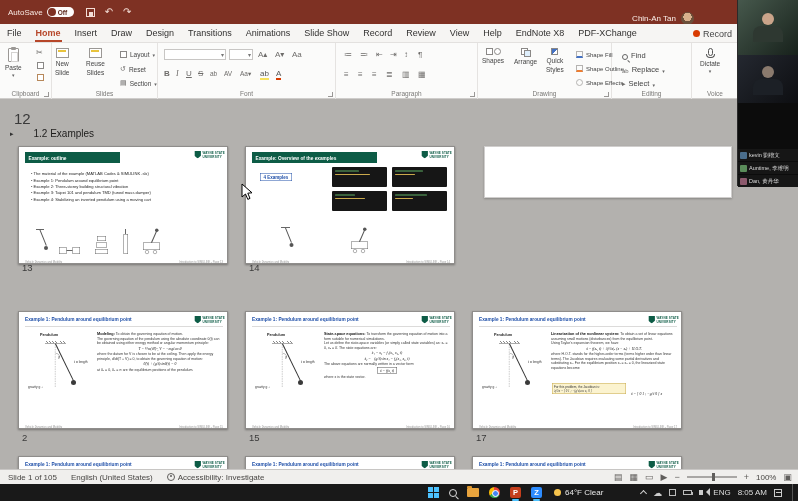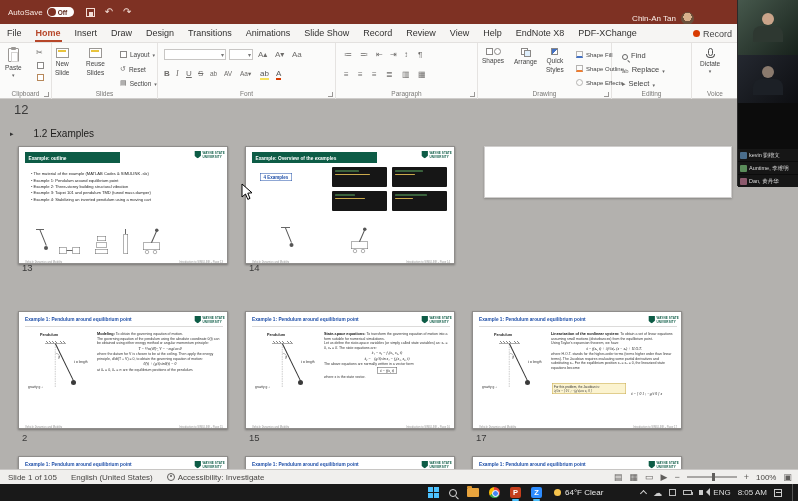--- a/index.html
+++ b/index.html
@@ -53,21 +53,21 @@
   .ic-sl::after{content:"";position:absolute;left:1px;top:1px;width:8px;height:2px;background:#e8c33d}
   .ic-sq{width:7px;height:7px;border:1px solid #8a8886;background:#fff}
   .ic-ci{width:7px;height:7px;border:1px solid #8a8886;border-radius:50%;background:#fff}
   .ic-mag{width:6px;height:6px;border:1px solid #666;border-radius:50%;position:relative}
   .ic-mag::after{content:"";position:absolute;left:5px;top:5px;width:3px;height:1px;background:#666;transform:rotate(45deg);transform-origin:0 0}
   .mic{width:5px;height:8px;border:1px solid #555;border-radius:3px}
   .micb{width:9px;height:4px;border:1px solid #555;border-top:none;border-radius:0 0 5px 5px;margin-top:-2px}
 
   
   .canvas{position:absolute;left:0;top:99px;width:100%;height:370px;background:#b3b1ae;overflow:hidden}
-  .orphan{position:absolute;left:14px;top:3px;font-size:13px;color:#3a3a3a}
+  .orphan{position:absolute;left:14px;top:11px;font-size:15px;color:#3a3a3a}
   .sect{position:absolute;left:10px;display:flex;align-items:center;gap:20px;font-size:10px;color:#1d1c1b;cursor:pointer}
   .tri{font-size:7px;color:#333}
   .snum{position:absolute;font-size:9.5px;color:#3a3a3a}
   .slide{position:absolute;width:210px;height:118px;background:#fff;border:1px solid #8f8d8b;box-shadow:0 1px 2px rgba(0,0,0,.35);overflow:hidden;cursor:pointer}
   .sin{position:absolute;left:0;top:0;width:420px;height:236px;transform:scale(.5);transform-origin:0 0}
   .s-green{position:absolute;left:12px;top:10px;height:22px;background:#0d5c46;color:#fff;font-size:9.5px;font-weight:bold;display:flex;align-items:center;padding:0 7px;white-space:nowrap}
   .wsu{position:absolute;right:8px;top:8px;display:flex;align-items:center;gap:3px}
   .wsu-sh{width:13px;height:15px;background:#0d5c46;clip-path:polygon(0 0,100% 0,100% 62%,50% 100%,0 62%)}
   .wsu-tx{font-size:6px;line-height:1.15;color:#0d5c46;font-weight:bold;letter-spacing:.3px}
   .bl{font-size:8.2px;line-height:1.55;color:#1f1f1f;white-space:nowrap;overflow:hidden}

